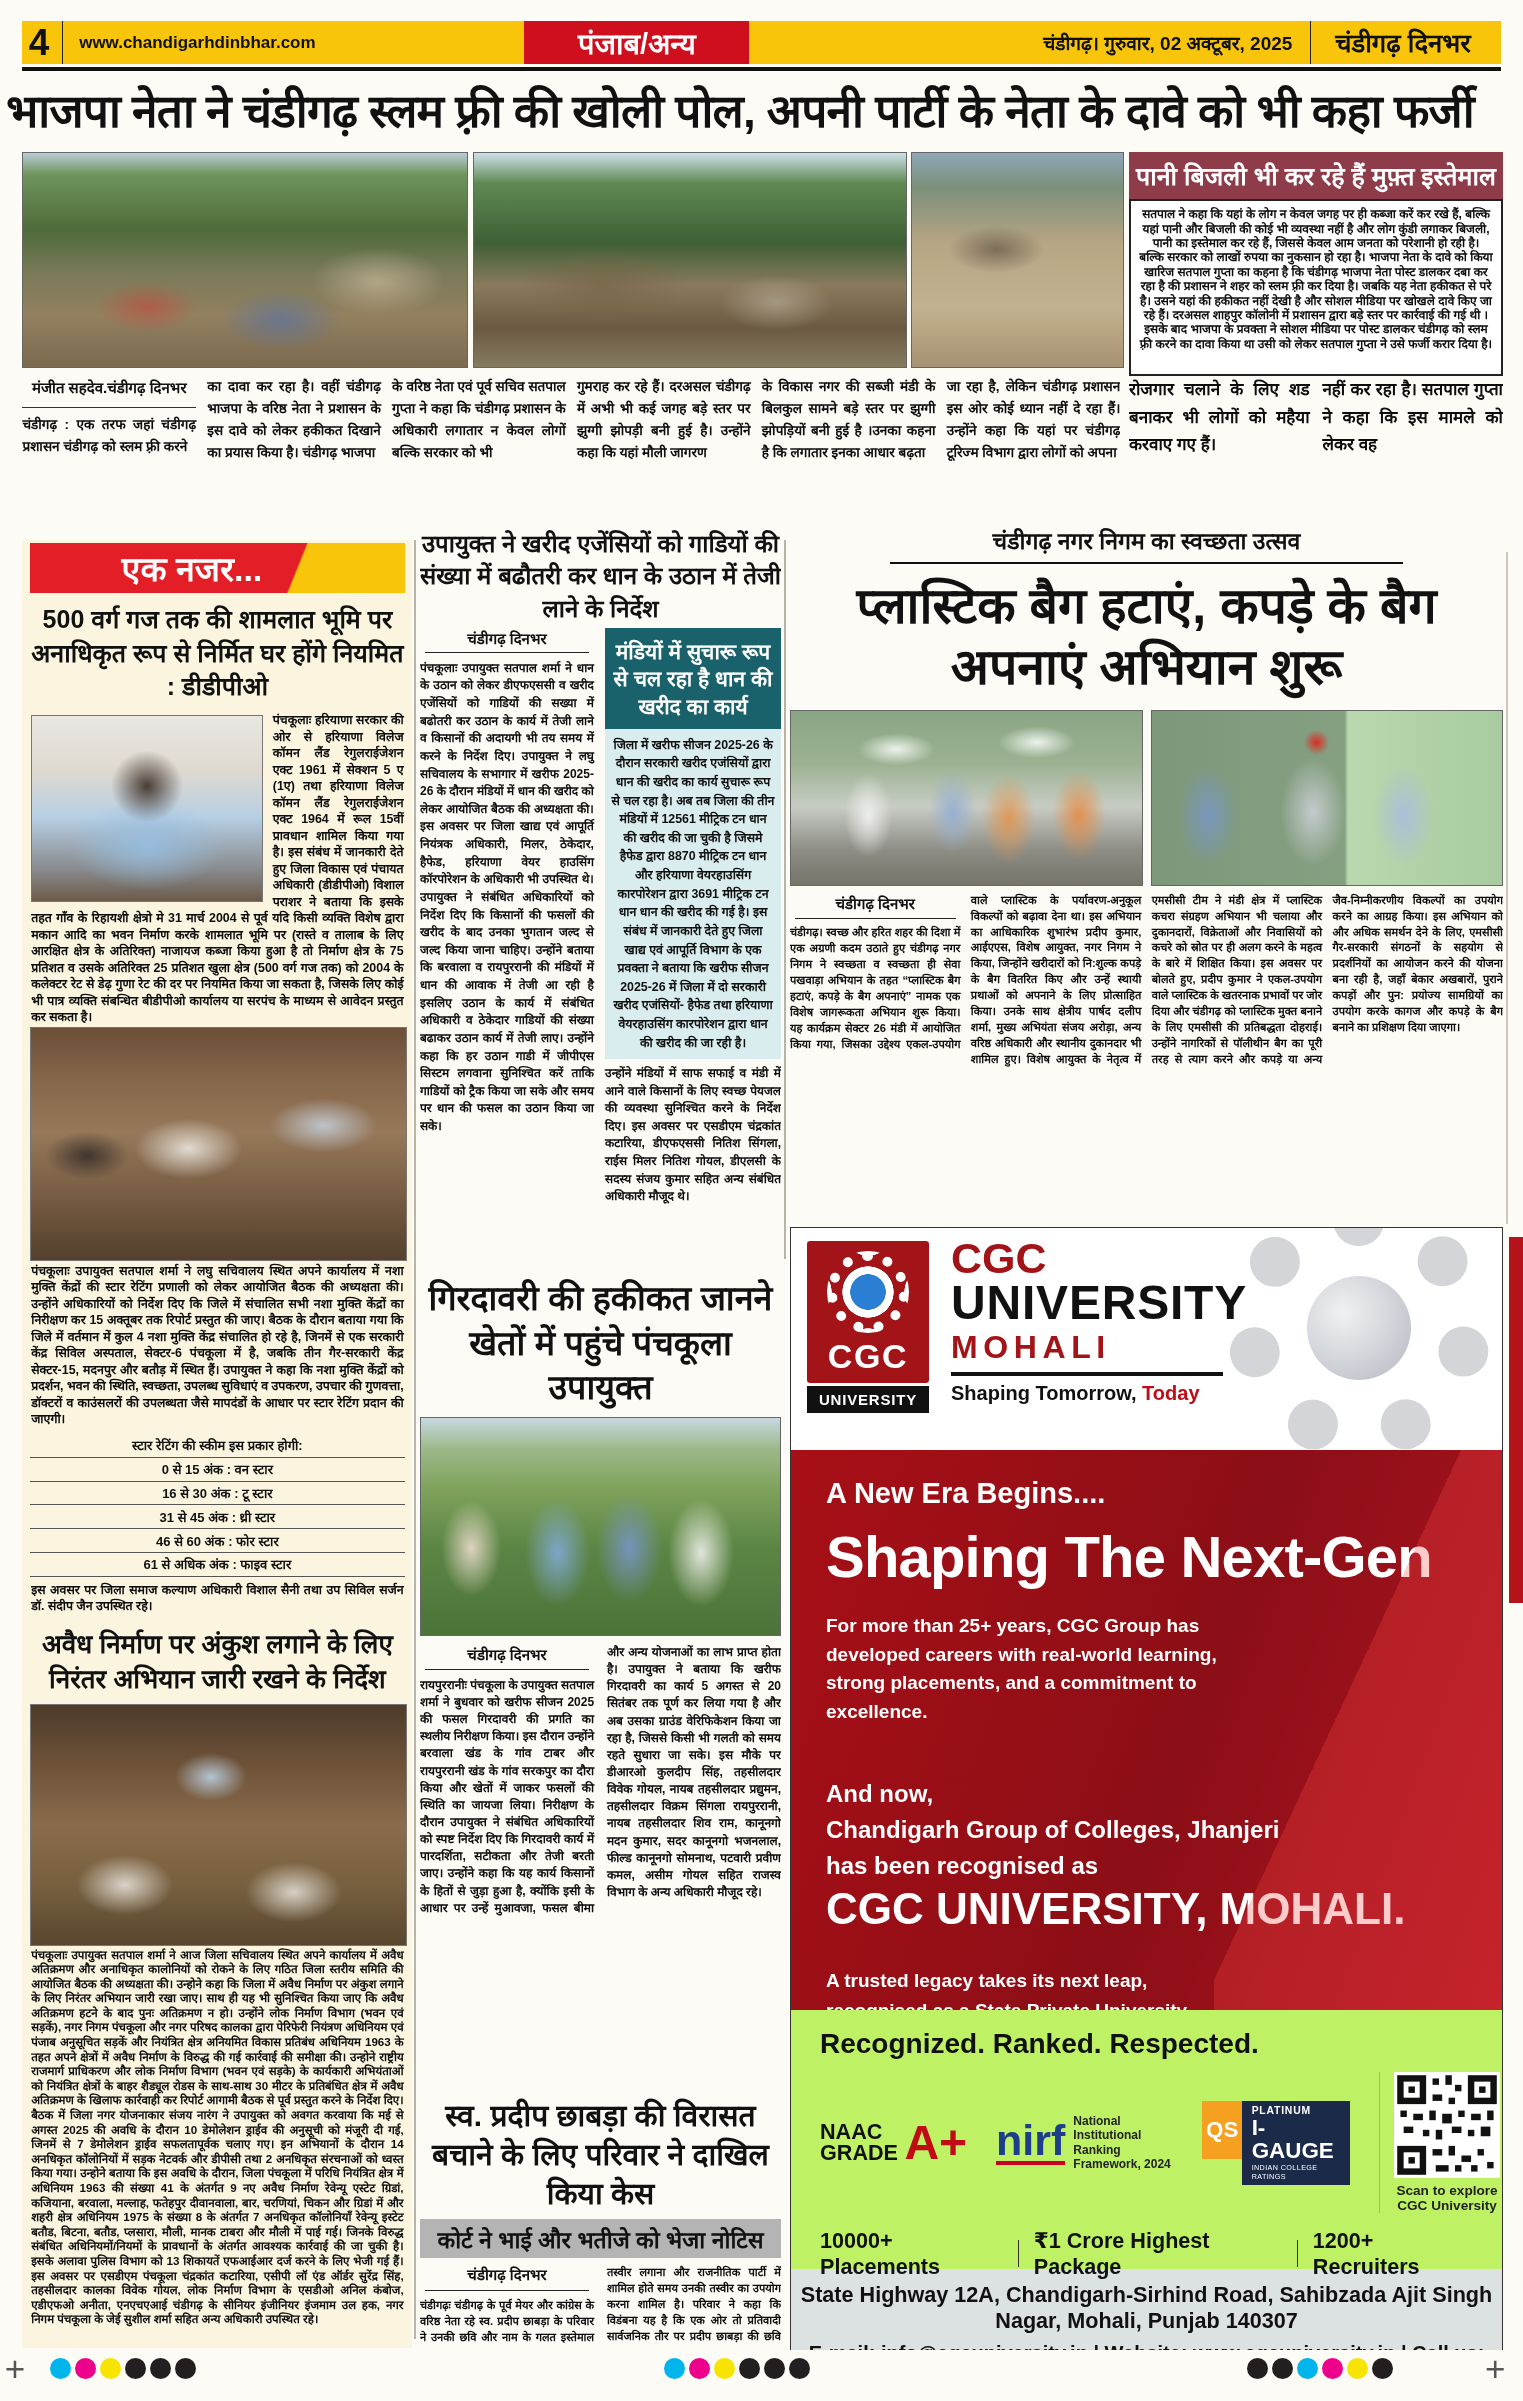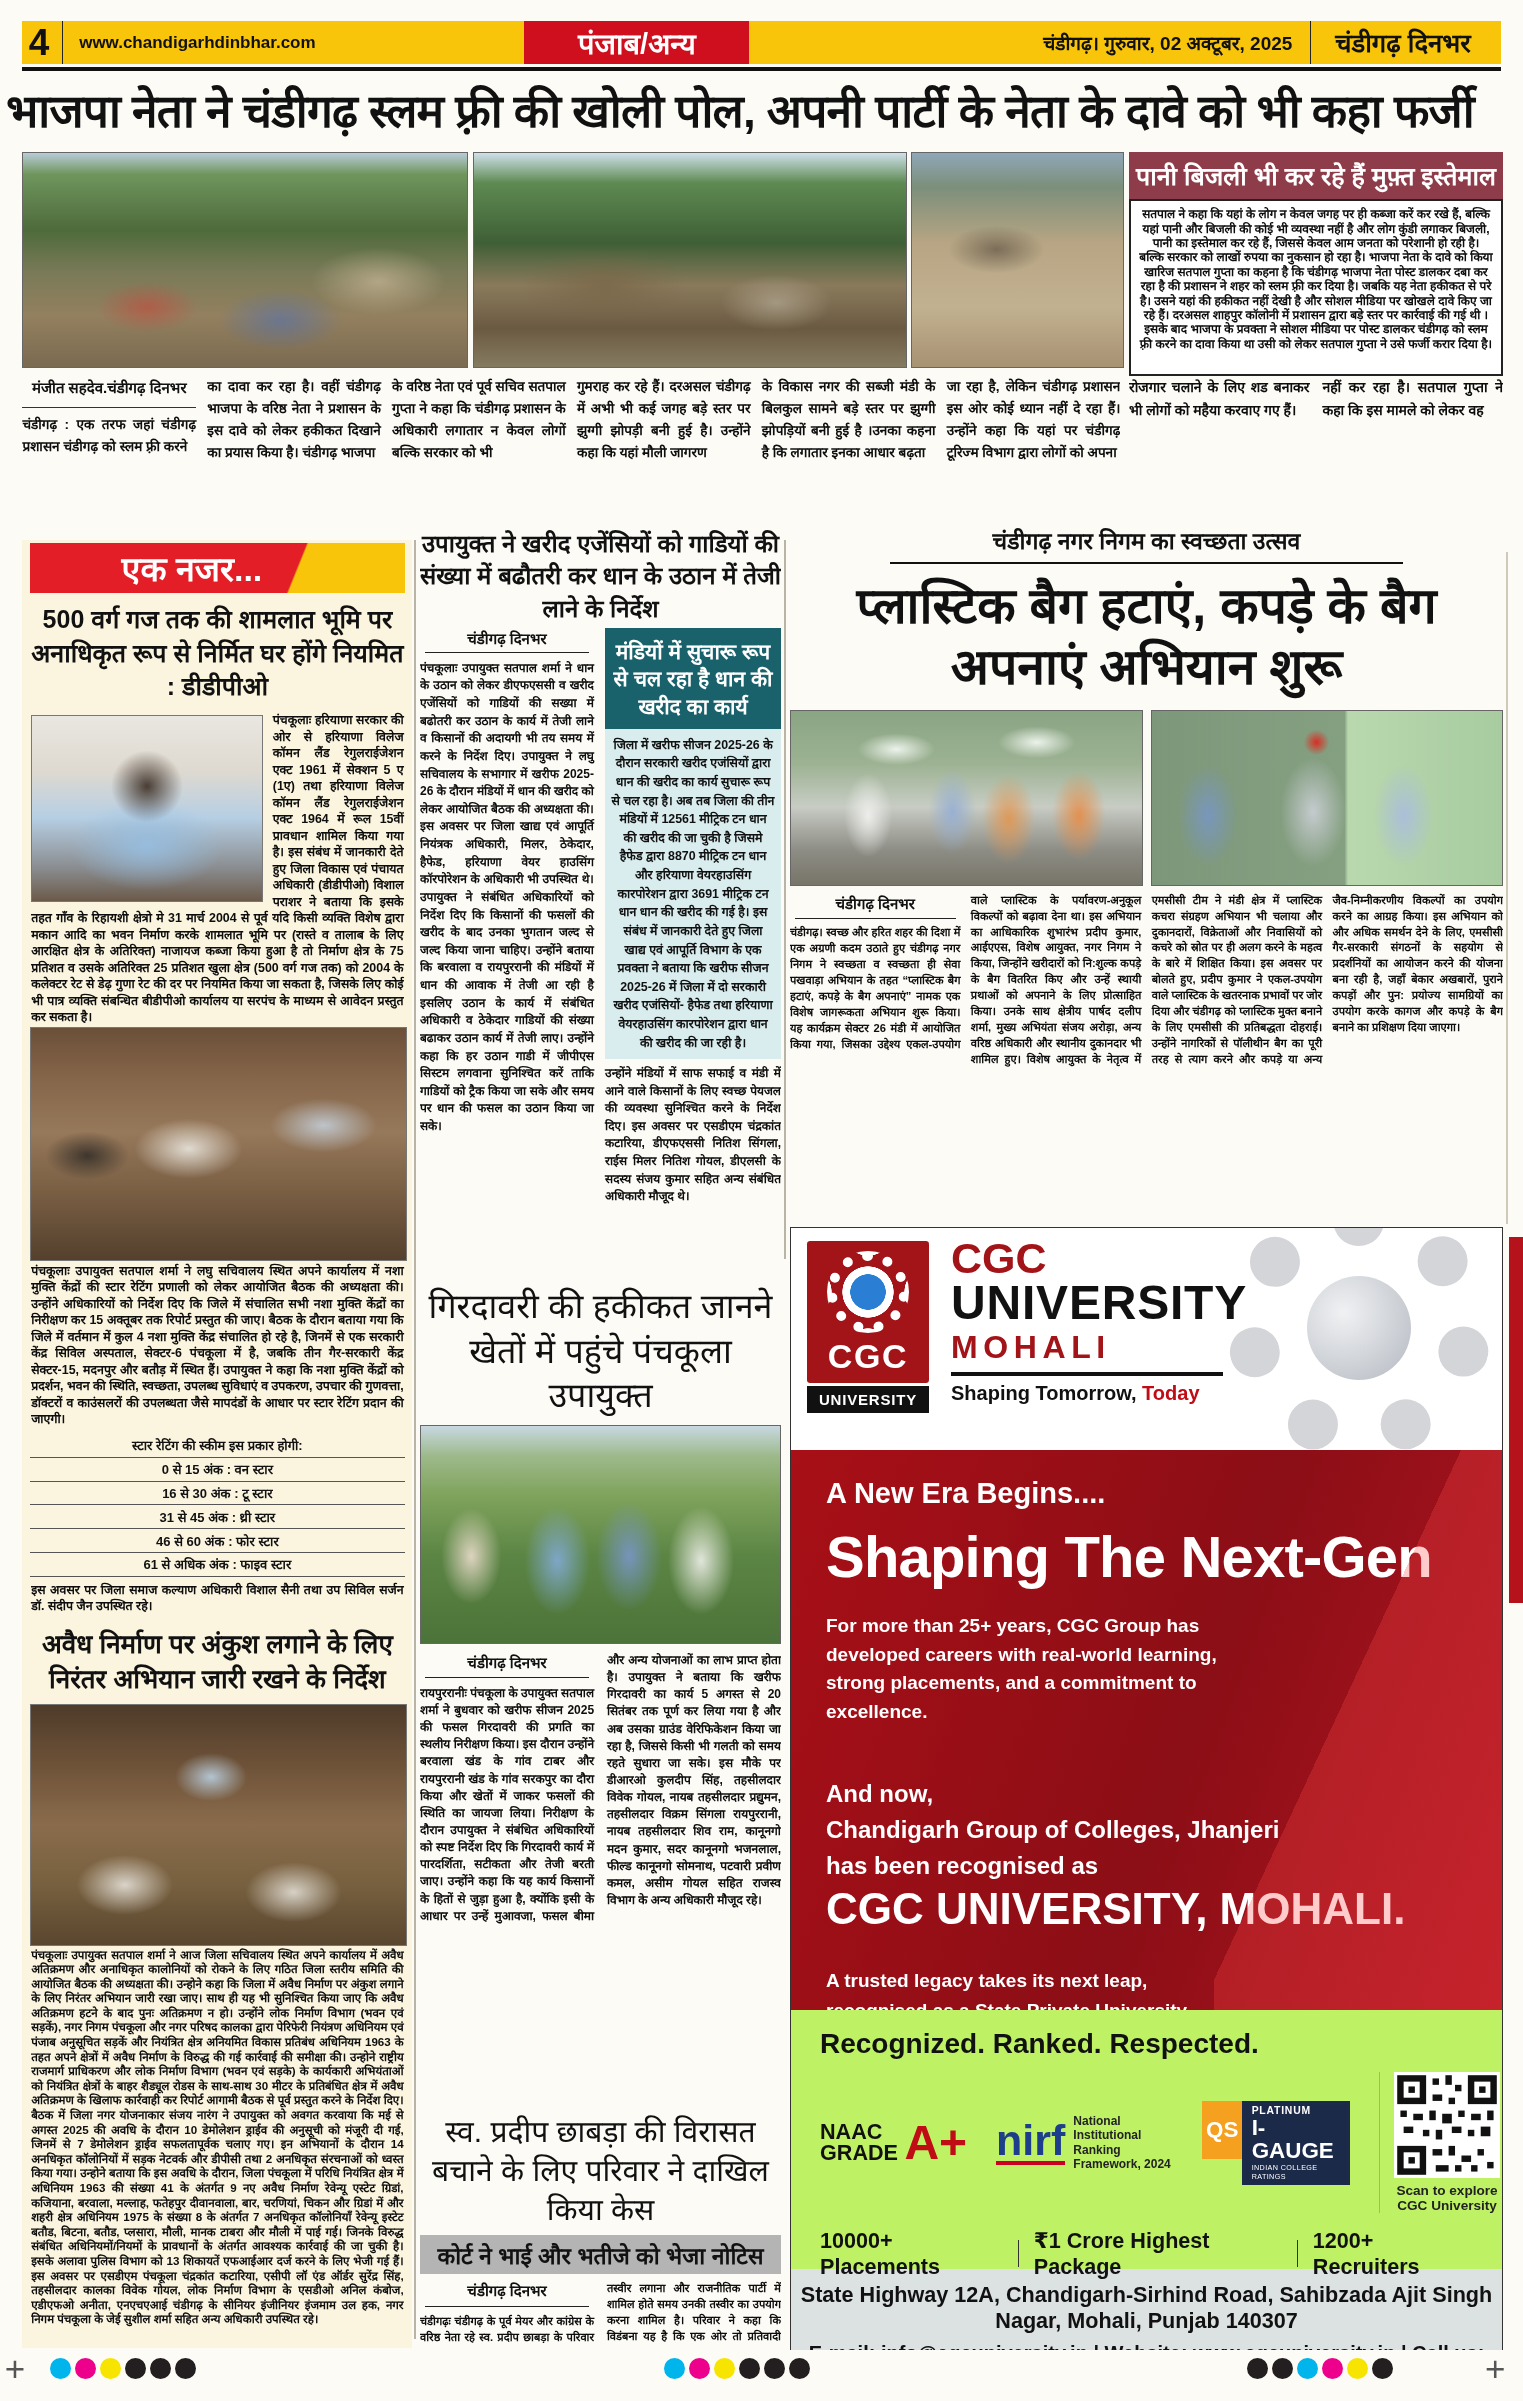--- a/index.html
+++ b/index.html
@@ -19,41 +19,41 @@
   
   #lead-headline{position:absolute;left:6px;top:78px;width:1479px;text-align:left;font-size:46px;font-weight:700;letter-spacing:-0.8px}
   .lead-photo{position:absolute;top:152px;height:214px;border:0.8px solid #666}
   #sidebox{position:absolute;left:1129px;top:152px;width:374px}
   .sidebox-title{background:#8e3c49;color:#fff;font-size:25px;font-weight:900;text-align:center;padding:6.4px 3.2px}
   .sidebox-body{border:2.4px solid #222;background:#fff;padding:6.4px 8px;font-size:12px;font-weight:700;text-align:center;line-height:1.2;height:160px;overflow:hidden}
   #lead-cols{position:absolute;left:22.4px;top:376px;width:1098px;height:158px;display:flex;gap:11.2px;overflow:hidden}
   .lead-col{flex:1;font-size:13.6px;line-height:1.62}
   .lead-byline{font-size:15px;font-weight:900;text-align:center;border-bottom:1.6px solid #333;padding-bottom:6.4px;margin-bottom:6.4px}
   #lead-cont{position:absolute;left:1129px;top:376px;width:374px;height:158px;display:flex;gap:12.8px;overflow:hidden}
-  .lead-col2{flex:1;font-size:14px;line-height:1.62}
+  .lead-col2{flex:1;font-size:17px;line-height:1.62}
   
   .vline{position:absolute;width:1.6px;background:#b9b4a6}
   
   #left-col{position:absolute;left:22.4px;top:540px;width:390px;height:1808px;background:#fbf5df;padding:0 7.2px;box-sizing:border-box;overflow:hidden}
   .eknazar{height:50px;margin-top:3.2px;background:linear-gradient(112deg,#e31e26 70%,#f8c50a 70.5%);
            display:flex;align-items:center;color:#fff;font-size:34px;font-weight:900;padding-left:92px}
   .lhead{font-size:25px;font-weight:900;text-align:center;line-height:1.35;padding:9.6px 1.6px 6.4px}
   .lhead2{font-size:26px;font-weight:900;text-align:center;line-height:1.35;padding:11.2px 1.6px 6.4px}
   .lbody{font-size:12.4px;line-height:1.33;padding:1.6px 1.6px}
   .lbody-sm{font-size:11.6px;line-height:1.26;padding:1.6px 1.6px}
   .lphoto{width:100%;border:0.8px solid #777}
   .float-photo{float:left;margin:3.2px 9.6px 3.2px 0;border:0.8px solid #777}
   .srt{margin:4.8px 0 3.2px}
   .srt div{border-top:1.6px solid #555;text-align:center;font-size:13px;font-weight:800;padding:2.4px 0}
   .srt div:last-child{border-bottom:1.6px solid #555}
   .srt .srt-title{font-weight:900;border-top:none}
   
   #mid-col{position:absolute;left:420px;top:528px;width:361px;height:1815px;overflow:hidden}
   .mhead{font-size:24px;font-weight:900;text-align:center;line-height:1.35}
-  .mhead-big{font-size:34px;font-weight:400;text-align:center;line-height:1.3;margin-top:12px}
+  .mhead-big{font-size:34px;font-weight:700;text-align:center;line-height:1.3;margin-top:4px}
   .byline-in{text-align:center;font-weight:900;font-size:15px;border-bottom:1.6px solid #222;padding-bottom:4px;margin:0 4.8px 6.4px}
   #paddy-row{display:flex;gap:11.2px;height:644px;overflow:hidden;margin-top:3.2px}
   .pcolA{width:174px}
   .pcolB{width:176px}
   .ptext{font-size:12px;line-height:1.47}
   .tealbox{background:#19626c;color:#fff;font-size:21px;font-weight:900;text-align:center;padding:9.6px 4.8px;line-height:1.3}
   .tealbody{background:#d9ecee;font-size:12.4px;font-weight:700;line-height:1.5;text-align:center;padding:6.4px 6.4px;margin-bottom:6.4px}
   .cols2{column-count:2;column-gap:12.8px;font-size:12px;line-height:1.43}
   .graybar{background:#b4b4b4;text-align:center;font-size:23px;font-weight:900;padding:3.2px 0;margin:6.4px 0}
   

